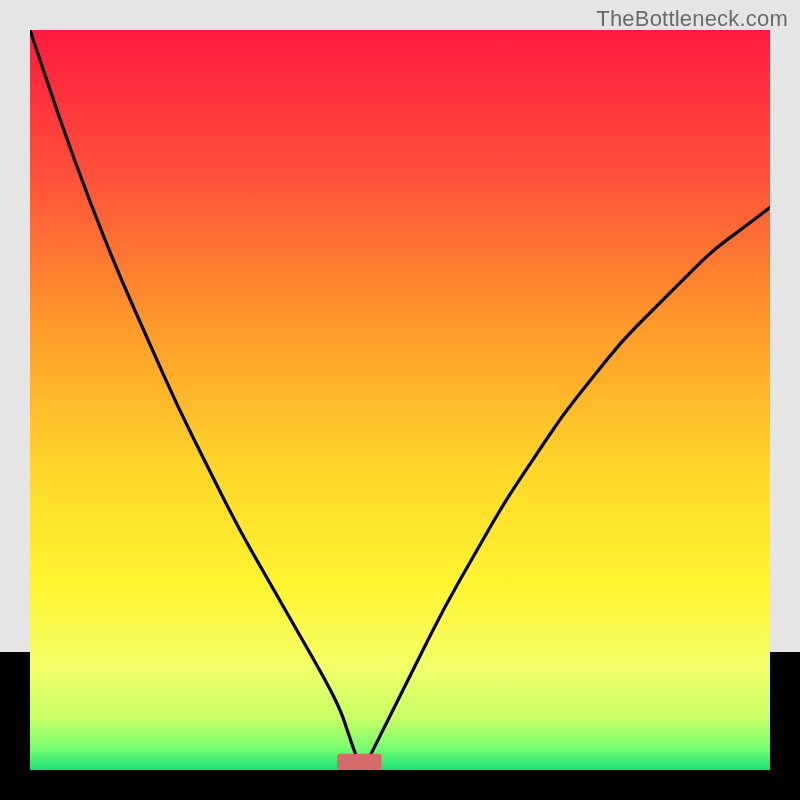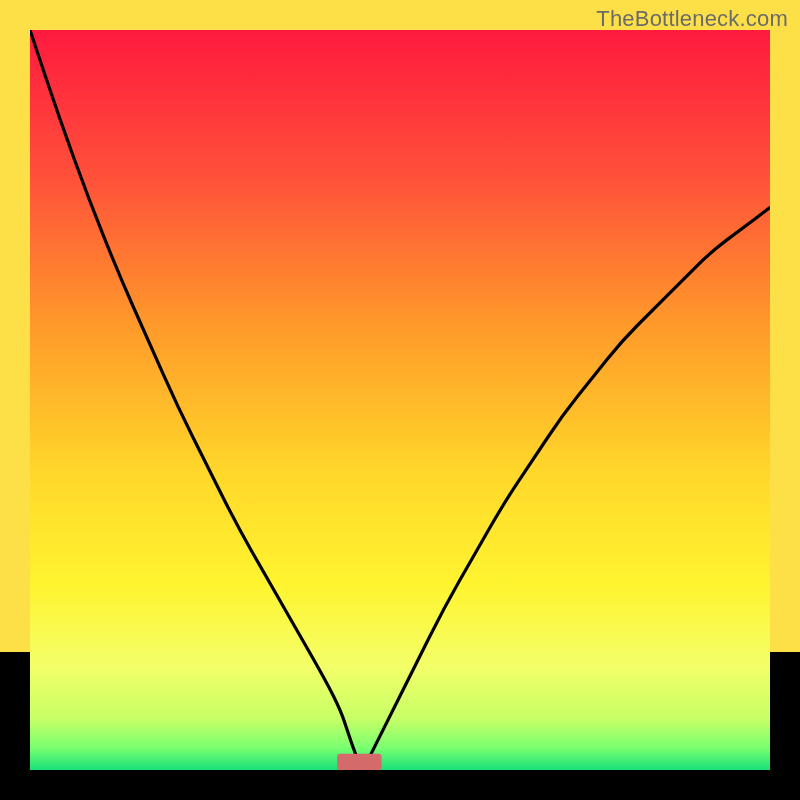--- a/index.html
+++ b/index.html
@@ -8,21 +8,21 @@
     width: 800px;
     height: 800px;
     overflow: hidden;
     background: #000;
     font-family: Arial, Helvetica, sans-serif;
   }
   .frame {
     position: relative;
     width: 800px;
     height: 652px;
-    background: #fde047;
+    background: #e5e5e5;
   }
   .plot-area {
     position: absolute;
     left: 30px;
     top: 30px;
     width: 740px;
     height: 740px;
     overflow: hidden;
   }
   .watermark {

